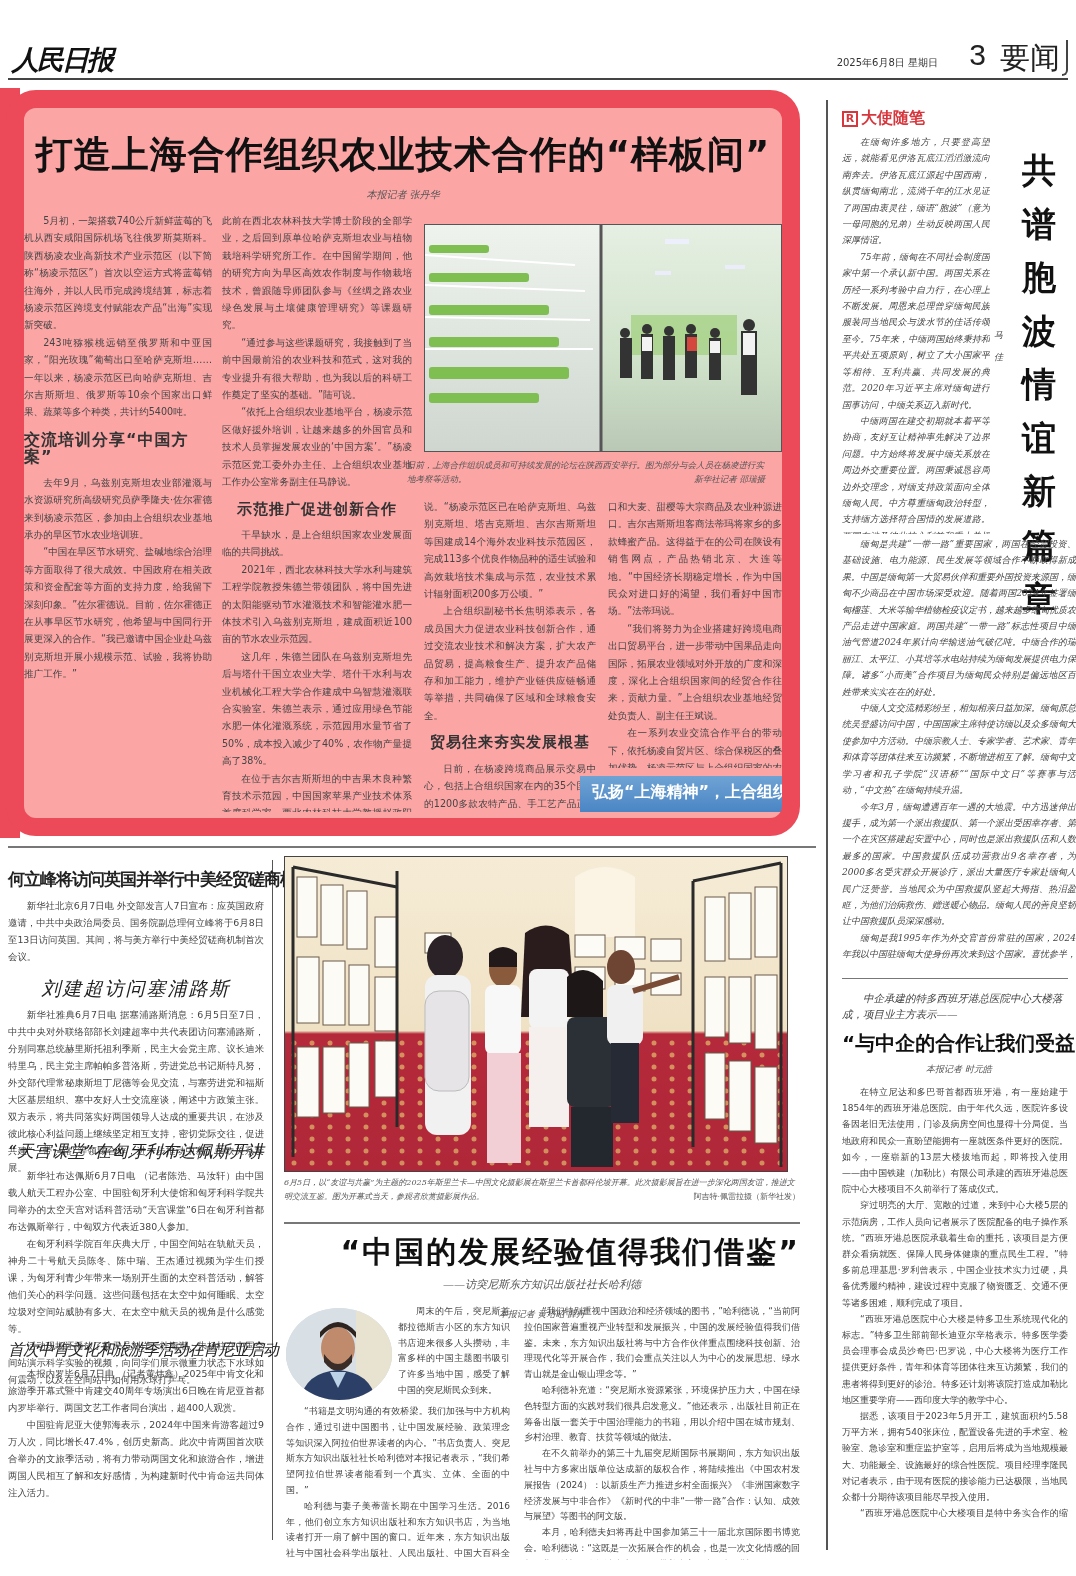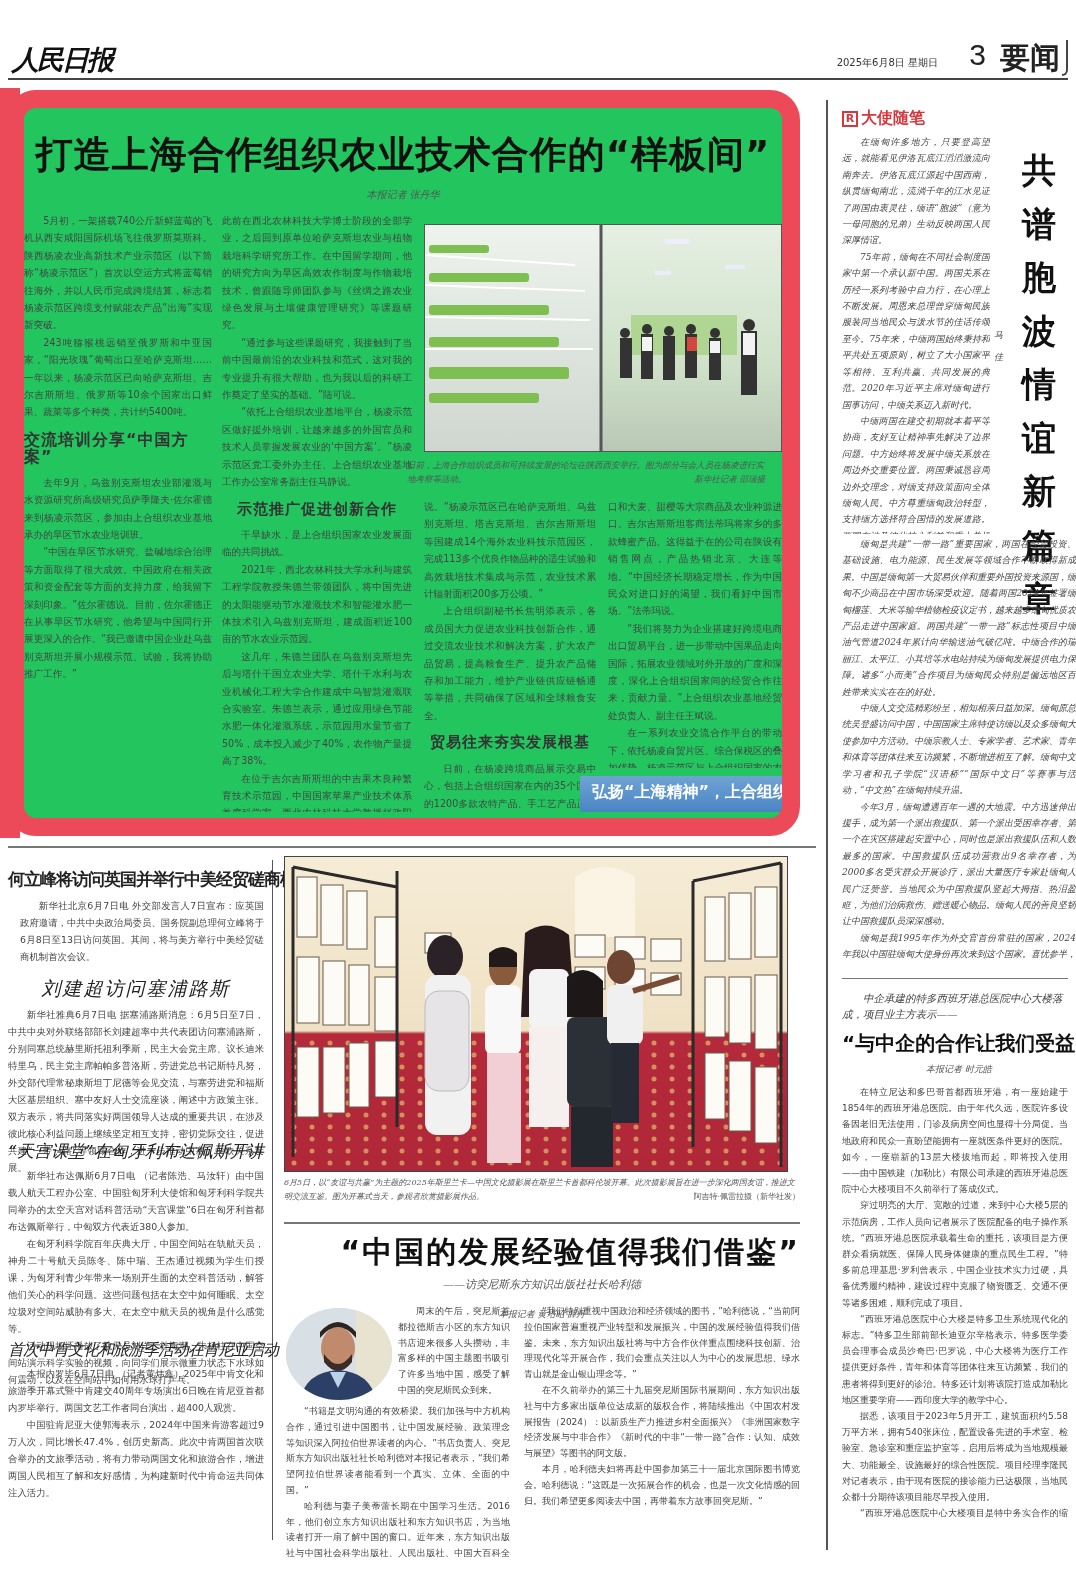--- a/index.html
+++ b/index.html
@@ -3,27 +3,27 @@
 <meta charset="utf-8">
 <style>
   * { box-sizing: border-box; margin: 0; padding: 0; }
   html, body { width: 1076px; height: 1576px; background: #ffffff; overflow: hidden; }
   body { position: relative; font-family: "DejaVu Sans", sans-serif; color: #222; }
 
   .masthead { position: absolute; left: 8px; top: 38px; width: 1060px; height: 42px; border-bottom: 2px solid #444; }
   .masthead .logo { position: absolute; left: 4px; top: 4px; font-family: "DejaVu Serif", serif; font-style: italic; font-weight: bold; font-size: 27px; color: #111; letter-spacing: -2px; }
   .masthead .date { position: absolute; right: 130px; top: 18px; font-size: 10px; color: #333; }
   .masthead .pageno { position: absolute; right: 82px; top: 0px; font-size: 30px; color: #222; font-family: "Liberation Sans", sans-serif; }
-  .masthead .section { position: absolute; right: 8px; top: 0px; font-size: 30px; font-weight: bold; color: #222; }
+  .masthead .section { position: absolute; right: 8px; top: 0px; font-size: 30px; font-weight: normal; color: #222; }
   .masthead .bracket { position: absolute; right: 0px; top: 2px; width: 6px; height: 36px; border-right: 2px solid #444; border-bottom: 2px solid #444; border-bottom-right-radius: 6px; }
 
   .highlight { position: absolute; left: 6px; top: 90px; width: 794px; height: 746px; border: 18px solid #ec4a58; border-radius: 30px; pointer-events: none; z-index: 5; }
   .highlight-fill { position: absolute; left: 0; top: 88px; width: 20px; height: 750px; background: #ec4a58; z-index: 4; }
 
-  .feature { position: absolute; left: 24px; top: 108px; width: 758px; height: 710px; overflow: hidden; background: #22c55e; }
+  .feature { position: absolute; left: 24px; top: 108px; width: 758px; height: 710px; overflow: hidden; background: #fca5a5; }
   .feature h1 { position: absolute; left: 0; top: 22px; width: 758px; text-align: center; font-size: 37px; font-weight: bold; color: #111; letter-spacing: 1px; }
   .feature .byline { position: absolute; left: 0; top: 80px; width: 758px; text-align: center; font-size: 10px; color: #555; font-family: "DejaVu Serif", serif; font-style: italic; }
 
   .col { position: absolute; font-size: 9.6px; line-height: 17.4px; color: #444; text-align: justify; overflow: hidden; }
   .col p { text-indent: 2em; }
   .col h3 { font-size: 15px; font-weight: bold; color: #333; text-align: center; margin: 10px 0 8px; letter-spacing: 1px; text-indent: 0; }
 
   .photo1 { position: absolute; left: 400px; top: 116px; width: 358px; height: 228px; border: 1px solid #555; overflow: hidden; }
   .caption { position: absolute; font-size: 8.5px; line-height: 14px; color: #555; font-family: "DejaVu Serif", serif; font-style: italic; }
 
@@ -213,21 +213,21 @@
 
   </div>
 </div>
 
 <div class="hrule" style="left:842px; top:978px; width:226px; height:1px;"></div>
 
 <div class="hrule" style="left:8px; top:846px; width:808px;"></div>
 
 <div class="brief" style="position:absolute; left:8px; top:868px; width:256px;">
   <h2 style="font-size:17px; letter-spacing:-1px;">何立峰将访问英国并举行中美经贸磋商机制首次会议</h2>
-  <div class="body" style="margin-top:6px;margin-left:12px;">
+  <div class="body" style="margin-top:6px;">
     <p>新华社北京6月7日电  外交部发言人7日宣布：应英国政府邀请，中共中央政治局委员、国务院副总理何立峰将于6月8日至13日访问英国。其间，将与美方举行中美经贸磋商机制首次会议。</p>
   </div>
 </div>
 
 <div class="brief" style="position:absolute; left:8px; top:976px; width:256px;">
   <h2 style="font-size:19px; font-family:'DejaVu Serif', serif; font-style:italic; font-weight:normal; letter-spacing:2px;">刘建超访问塞浦路斯</h2>
   <div class="body" style="margin-top:4px;">
     <p>新华社雅典6月7日电  据塞浦路斯消息：6月5日至7日，中共中央对外联络部部长刘建超率中共代表团访问塞浦路斯，分别同塞总统赫里斯托祖利季斯，民主大会党主席、议长迪米特里乌，民主党主席帕帕多普洛斯，劳进党总书记斯特凡努，外交部代理常秘康斯坦丁尼德等会见交流，与塞劳进党和福斯大区基层组织、塞中友好人士交流座谈，阐述中方政策主张。双方表示，将共同落实好两国领导人达成的重要共识，在涉及彼此核心利益问题上继续坚定相互支持，密切党际交往，促进共建“一带一路”等领域合作，进一步推动中塞、中欧关系发展。</p>
   </div>
 </div>
@@ -356,20 +356,21 @@
 
 <div class="col" style="left:398px; top:1304px; width:112px; height:98px; font-size:9px; line-height:15.8px;">
   <p>周末的午后，突尼斯首都拉德斯吉小区的东方知识书店迎来很多人头攒动，丰富多样的中国主题图书吸引了许多当地中国，感受了解中国的突尼斯民众到来。</p>
 </div>
 <div class="col" style="left:286px; top:1404px; width:224px; height:160px; font-size:9px; line-height:15.8px;">
   <p>“书籍是文明沟通的有效桥梁。我们加强与中方机构合作，通过引进中国图书，让中国发展经验、政策理念等知识深入阿拉伯世界读者的内心。”书店负责人、突尼斯东方知识出版社社长哈利德对本报记者表示，“我们希望阿拉伯世界读者能看到一个真实、立体、全面的中国。”</p>
   <p>哈利德与妻子美蒂蕾长期在中国学习生活。2016年，他们创立东方知识出版社和东方知识书店，为当地读者打开一扇了解中国的窗口。近年来，东方知识出版社与中国社会科学出版社、人民出版社、中国大百科全书出版社等机构加强合作，推出《中国经济发展的世界意义》《破解中国经济十大难题》《中国对外开放40年》《中华之道：中华文明突出特性的哲学阐释》等阿文版书籍，涵盖政治理论、经济发展、民学思想与对外合作等主题。</p>
 </div>
 <div class="col" style="left:524px; top:1304px; width:276px; height:256px; font-size:9px; line-height:15.8px;">
   <p>“我们特别重视中国政治和经济领域的图书，”哈利德说，“当前阿拉伯国家普遍重视产业转型和发展振兴，中国的发展经验值得我们借鉴。未来，东方知识出版社将与中方合作伙伴重点围绕科技创新、治理现代化等开展合作，我们会重点关注以人为中心的发展思想、绿水青山就是金山银山理念等。”</p>
+  <p>哈利德补充道：“突尼斯水资源紧张，环境保护压力大，中国在绿色转型方面的实践对我们很具启发意义。”他还表示，出版社目前正在筹备出版一套关于中国治理能力的书籍，用以介绍中国在城市规划、乡村治理、教育、扶贫等领域的做法。</p>
   <p>在不久前举办的第三十九届突尼斯国际书展期间，东方知识出版社与中方多家出版单位达成新的版权合作，将陆续推出《中国农村发展报告（2024）：以新质生产力推进乡村全面振兴》《非洲国家数字经济发展与中非合作》《新时代的中非“一带一路”合作：认知、成效与展望》等图书的阿文版。</p>
   <p>本月，哈利德夫妇将再赴中国参加第三十一届北京国际图书博览会。哈利德说：“这既是一次拓展合作的机会，也是一次文化情感的回归。我们希望更多阅读去中国，再带着东方故事回突尼斯。”</p>
 </div>
 
 <div class="hospital">
   <div class="kicker">中企承建的特多西班牙港总医院中心大楼落成，项目业主方表示——</div>
   <h1>“与中企的合作让我们受益良多”</h1>
   <div class="by">本报记者  时元皓</div>
   <div class="col" style="position:relative; width:226px; height:440px; font-size:9px; line-height:16.2px;">
     <p>在特立尼达和多巴哥首都西班牙港，有一座始建于1854年的西班牙港总医院。由于年代久远，医院许多设备因老旧无法使用，门诊及病房空间也显得十分局促。当地政府和民众一直盼望能拥有一座就医条件更好的医院。如今，一座崭新的13层大楼拔地而起，即将投入使用——由中国铁建（加勒比）有限公司承建的西班牙港总医院中心大楼项目不久前举行了落成仪式。</p>

